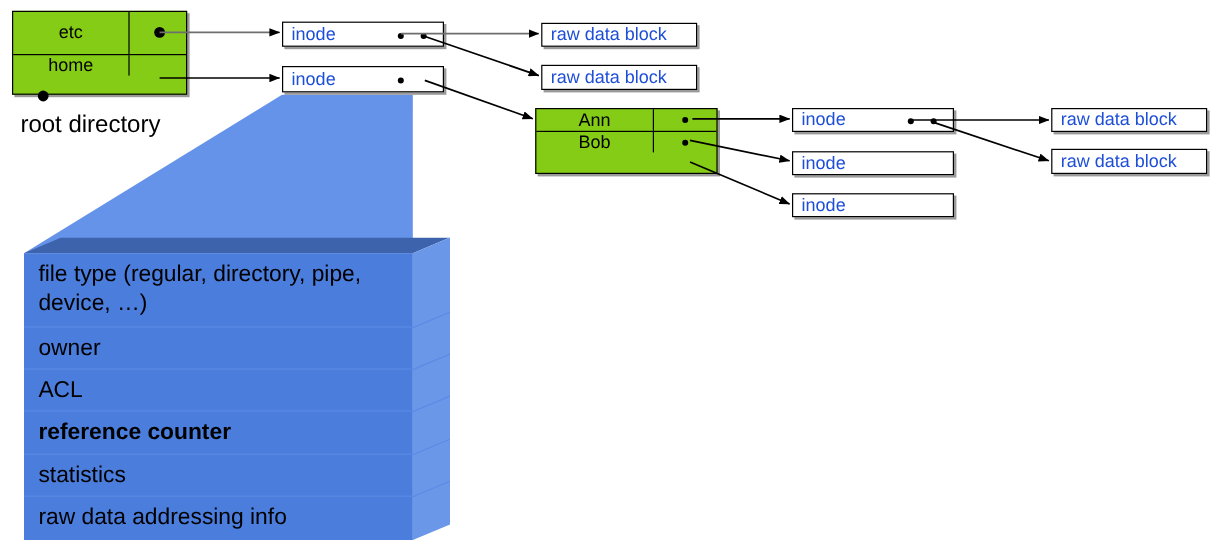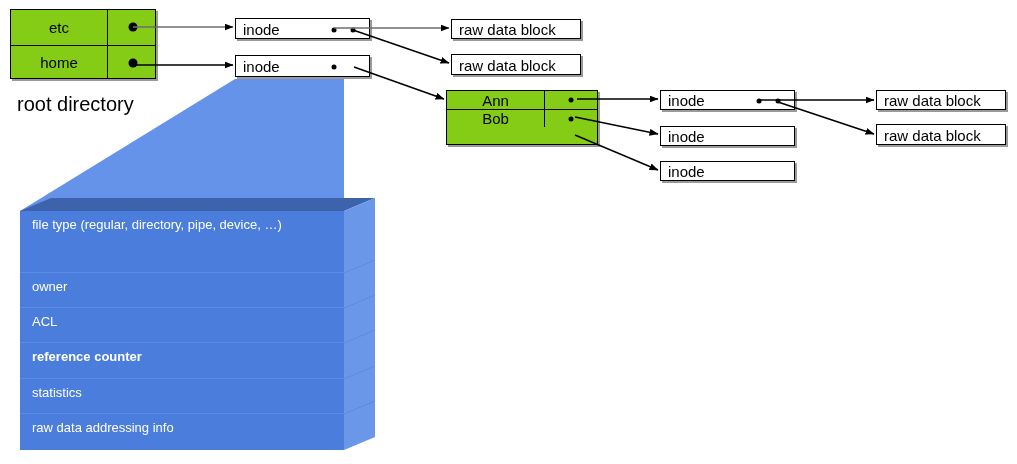--- a/index.html
+++ b/index.html
@@ -29,21 +29,21 @@
   }
   
   .box {
     position: absolute;
     box-sizing: border-box;
     background: #ffffff;
     border: 1px solid #000000;
     box-shadow: 2px 2px 0 0 #9a9a9a;
     font-size: 15px;
     line-height: 1;
-    color: #000000;
+    color: #1d4ed8;
   }
   .box .lbl {
     position: absolute;
     left: 7px;
     top: 50%;
     transform: translateY(-50%);
     white-space: nowrap;
   }
   .dot {
     position: absolute;
@@ -105,22 +105,22 @@
     position: absolute;
     left: 0;
     top: 13px;
     width: 324px;
     height: 239px;
     background: #4a7ddc;
   }
   #inode-detail .field {
     position: relative;
     box-sizing: border-box;
-    color: #ffffff;
-    font-size: 13px;
+    color: #000000;
+    font-size: 19px;
     padding: 6px 0 0 12px;
     line-height: 1.25;
     border-bottom: 1px solid #5c8ae4;
   }
   #inode-detail .field.f0 { height: 62px; }
   #inode-detail .field.f1 { height: 35px; }
   #inode-detail .field.f2 { height: 35px; }
   #inode-detail .field.f3 { height: 36px; font-weight: bold; }
   #inode-detail .field.f4 { height: 35px; }
   #inode-detail .field.f5 { height: 36px; border-bottom: none; }
@@ -167,21 +167,21 @@
     </div>
   </div>
 
   <div class="dirtable" id="root-dir" style="left:10px; top:9px; width:146px; height:70px;">
     <div class="dirrow" style="height:35px;">
       <div class="name" style="width:97px;">etc</div>
       <div class="ptr">
         <span class="dot big" style="left:25px; top:17px;"></span>
       </div>
     </div>
-    <div class="dirrow" style="height:34px;">
+    <div class="dirrow" style="height:34px;flex-direction:column;">
       <div class="name" style="width:97px;">home</div>
       <div class="ptr">
         <span class="dot big" style="left:25px; top:17px;"></span>
       </div>
     </div>
   </div>
 
   <div class="plain-label" style="left:17px; top:93px;">root directory</div>
 
   <div class="dirtable" id="home-dir" style="left:446px; top:90px; width:152px; height:55px;">

